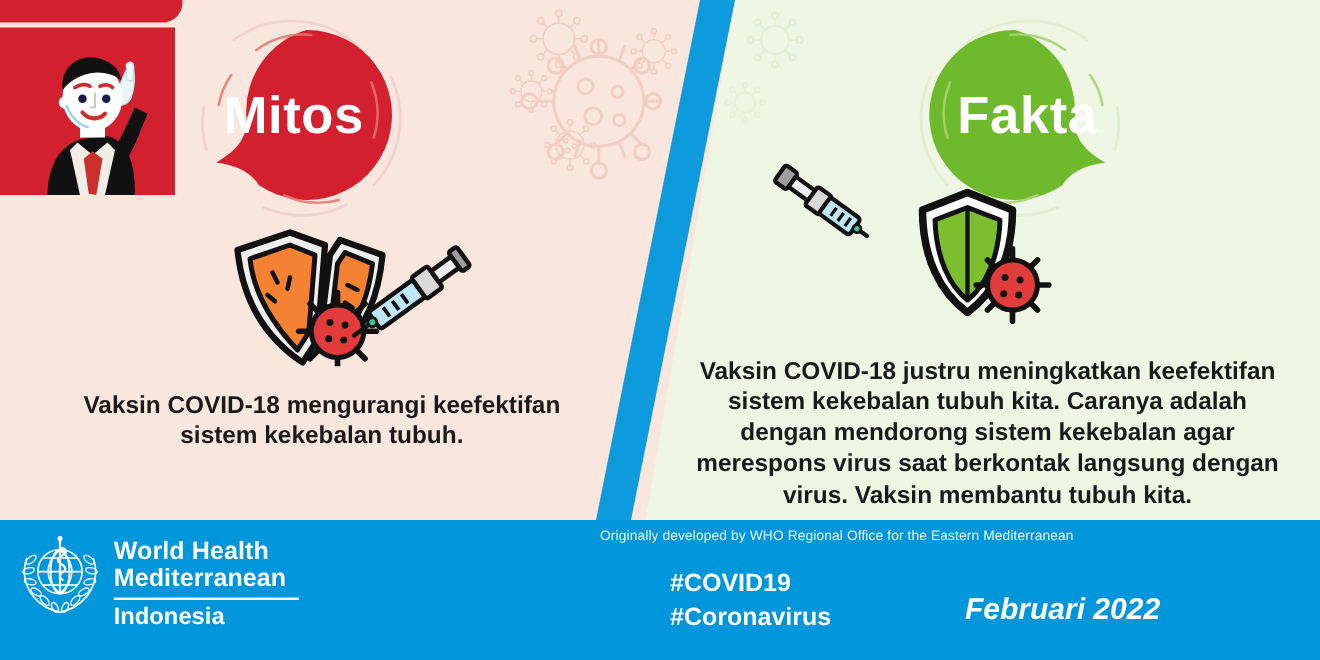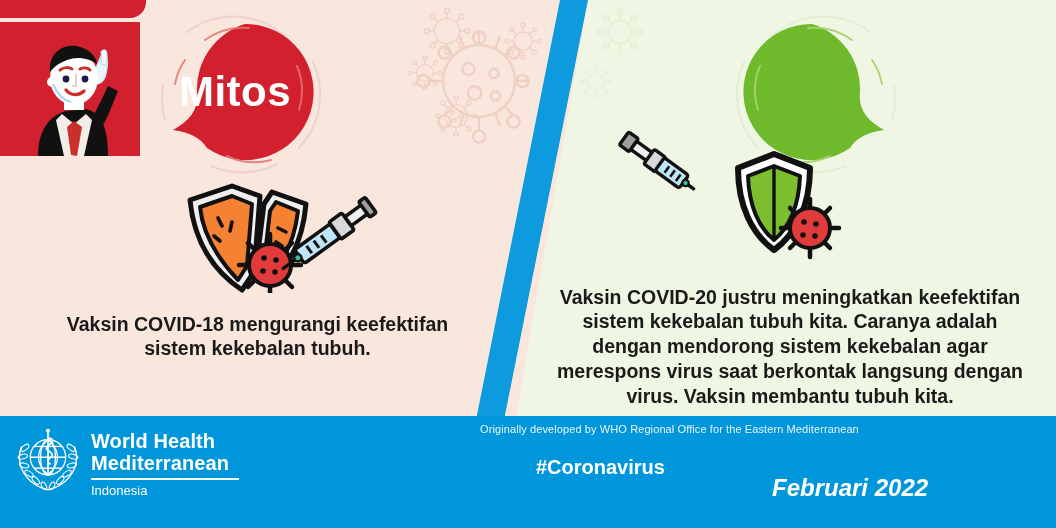--- a/index.html
+++ b/index.html
@@ -59,21 +59,21 @@
     position:absolute;left:0;bottom:0;width:1056px;height:112px;
     background:#0096DC;
   }
   .who-logo{position:absolute;left:14px;top:10px;display:flex;align-items:flex-start;gap:9px;}
   .who-emblem{width:68px;height:68px;flex:none;}
   .who-words{color:#fff;padding-top:5px;}
   .who-words .w1,.who-words .w2{
     font-weight:bold;font-size:20px;line-height:1.08;letter-spacing:.1px;
   }
   .who-rule{height:2px;background:#fff;margin:4px 0 4px 0;width:148px;opacity:.95;}
-  .who-country{font-weight:normal;font-size:13px;line-height:1;}
+  .who-country{font-weight:bold;font-size:19px;line-height:1;}
   .credit{
     position:absolute;left:480px;top:7px;color:#EAF6FC;
     font-size:11px;letter-spacing:.1px;white-space:nowrap;
   }
   .tags{position:absolute;left:536px;top:38px;color:#fff;font-weight:bold;font-size:20px;line-height:1.34;}
   .date{position:absolute;left:772px;top:58px;color:#fff;font-weight:bold;font-size:24px;font-style:italic;}
 </style>
 </head>
 <body>
 
@@ -348,20 +348,21 @@
         <path d="M178 116a78 78 0 0 0 2-34"></path>
       </g>
       <path d="M98 20a68 68 0 1 0 38 124c6-10 18-16 34-18-18-10-26-22-24-38A68 68 0 0 0 98 20z" fill="#6FB92C"></path>
       <g fill="none" stroke="#A4D46E" stroke-width="2" stroke-linecap="round" opacity=".9">
         <path d="M138 36a64 64 0 0 0-44-12"></path>
         <path d="M46 62a64 64 0 0 0-2 44"></path>
         <path d="M116 152a64 64 0 0 1-44 4"></path>
         <path d="M158 56a60 60 0 0 1 10 24"></path>
       </g>
     </svg>
+    <span class="label">Fakta</span>
   </div>
 
   <div class="ill" style="left:608px;top:128px;">
     <svg width="100" height="70" viewBox="0 0 100 70">
       <g transform="rotate(36 50 35)">
         <rect x="8" y="27" width="12" height="16" rx="2" fill="#9E9E9E" stroke="#111" stroke-width="3.4"></rect>
         <rect x="20" y="30" width="20" height="10" rx="2" fill="#EFEFEF" stroke="#111" stroke-width="3.4"></rect>
         <rect x="39" y="26" width="14" height="18" rx="2" fill="#D8D8D8" stroke="#111" stroke-width="3.4"></rect>
         <rect x="52" y="27" width="30" height="16" rx="2.5" fill="#BFE6F7" stroke="#111" stroke-width="3.4"></rect>
         <g stroke="#111" stroke-width="2.6">
@@ -395,21 +396,21 @@
         <g fill="#111">
           <circle cx="82" cy="74" r="2.8"></circle>
             <circle cx="94" cy="76" r="2.8"></circle>
           <circle cx="81" cy="87" r="2.8"></circle>
             <circle cx="93" cy="88" r="2.8"></circle>
         </g>
       </g>
     </svg>
   </div>
 
-  <p class="copy copy-right">Vaksin COVID-20 justru meningkatkan keefektifan sistem kekebalan tubuh kita. Caranya adalah dengan mendorong sistem kekebalan agar merespons virus saat berkontak langsung dengan virus. Vaksin membantu tubuh kita.</p>
+  <p class="copy copy-right">Vaksin COVID-18 justru meningkatkan keefektifan sistem kekebalan tubuh kita. Caranya adalah dengan mendorong sistem kekebalan agar merespons virus saat berkontak langsung dengan virus. Vaksin membantu tubuh kita.</p>
 
   <div class="footer">
 
     <div class="who-logo">
       <svg class="who-emblem" viewBox="0 0 100 100">
         <g fill="none" stroke="#FFFFFF" stroke-width="2">
 
           <path d="M50 94C24 88 8 68 8 46c0-6 1-11 3-16"></path>
           <path d="M50 94c26-6 42-26 42-48 0-6-1-11-3-16"></path>
           <g stroke-width="1.6">
@@ -448,19 +449,20 @@
         <div class="w1">World Health</div>
         <div class="w2">Mediterranean</div>
         <div class="who-rule"></div>
         <div class="who-country">Indonesia</div>
       </div>
     </div>
 
     <div class="credit">Originally developed by WHO Regional Office for the  Eastern Mediterranean</div>
 
     <div class="tags">
+      <div>#COVID19</div>
       <div>#Coronavirus</div>
     </div>
 
     <div class="date">Februari 2022</div>
   </div>
 
 </div>
 
 </body></html>

